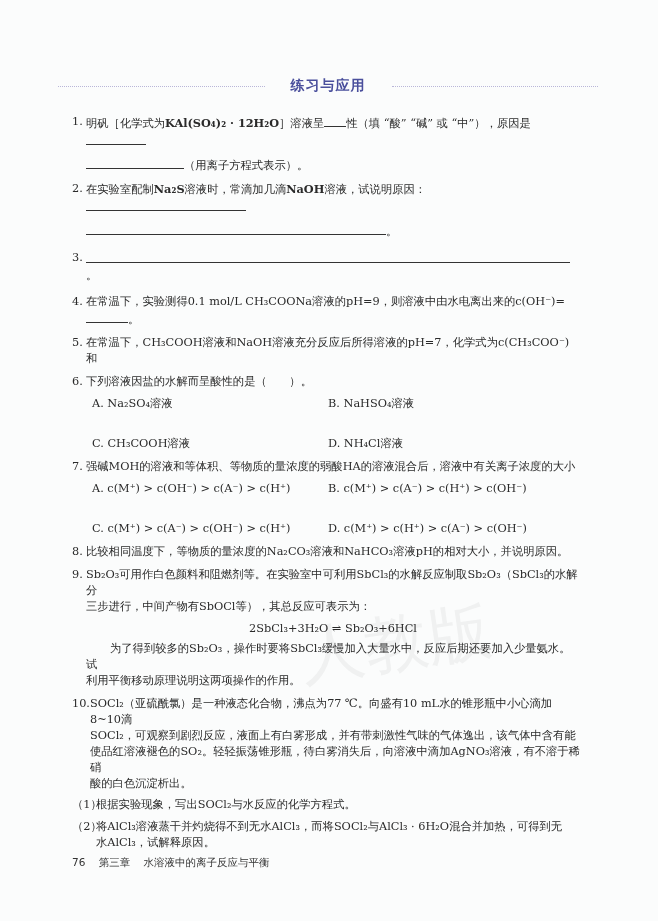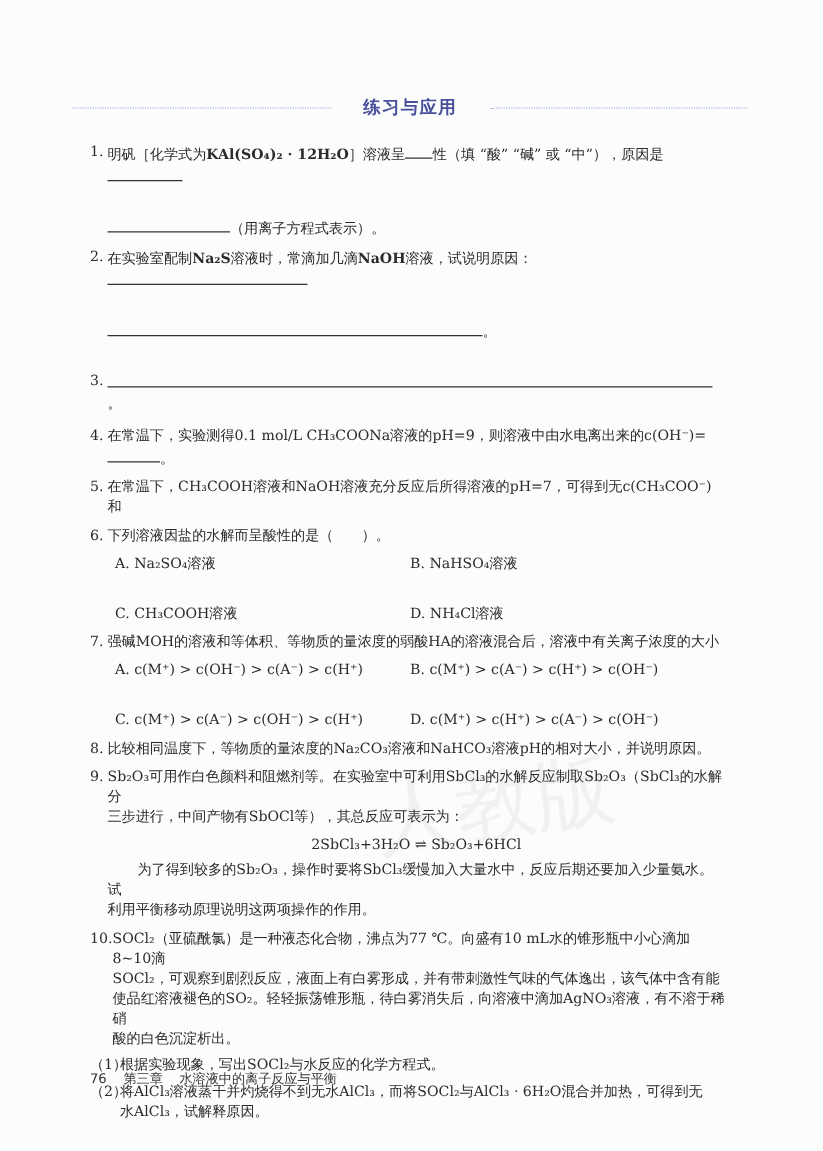--- a/index.html
+++ b/index.html
@@ -12,21 +12,21 @@
   .dots { flex: 1; height: 0; border-top: 1.5px dotted #b9b6d8; }
   .section-title {
     font-family: "DejaVu Sans", "Liberation Sans", sans-serif; font-weight: bold; font-size: 14px;
     color: #4a4f9c; padding: 0 10px; letter-spacing: 1px;
   }
   .content { position: absolute; left: 72px; top: 114px; width: 508px; font-size: 11.3px; line-height: 16px; }
   .q { position: relative; padding-left: 14px; margin-bottom: 7px; }
   .q.wide { padding-left: 18px; }
   .qnum { position: absolute; left: 0; top: 0; }
   .line { display: block; min-height: 16px; }
-  .gap-line { margin-top: 23px; }
+  .gap-line { margin-top: 6px; }
   .blank { display: inline-block; border-bottom: 1px solid #333; height: 12px; vertical-align: baseline; }
   .b { font-weight: bold; }
   .opts { display: grid; grid-template-columns: 236px 236px; row-gap: 24px; margin-top: 6px; padding-left: 6px; }
   .eq { text-align: center; margin: 6px 0 4px 0; }
   .indent { text-indent: 24px; }
   .sub-q { position: relative; padding-left: 24px; margin-top: 6px; }
   .sub-q .snum { position: absolute; left: 0; top: 0; }
   .footer { position: absolute; left: 72px; top: 856px; font-size: 10.5px; color: #333; font-family: "DejaVu Sans", "Liberation Sans", sans-serif; }
   .footer span { margin-right: 10px; }
   .watermark {
@@ -79,21 +79,21 @@
     <div class="q" style="margin-top:10px">
       <span class="qnum">4.</span>
       <span class="line">
         <span>在常温下，实验测得</span><span>0.1 mol/L CH₃COONa</span><span>溶液的</span><span>pH=9</span><span>，则溶液中由水电离出来的</span><span>c(OH⁻)=</span><span class="blank" style="width:42px"></span><span>。</span>
       </span>
     </div>
 
     <div class="q">
       <span class="qnum">5.</span>
       <span class="line">
-        <span>在常温下，</span><span>CH₃COOH</span><span>溶液和</span><span>NaOH</span><span>溶液充分反应后所得溶液的</span><span>pH=7</span><span>，可得到无</span><span>c(CH₃COO⁻)</span><span>和</span>
+        <span>在常温下，</span><span>CH₃COOH</span><span>溶液和</span><span>NaOH</span><span>溶液充分反应后所得溶液的</span><span>pH=7</span><span>，化学式为</span><span>c(CH₃COO⁻)</span><span>和</span>
       </span>
     </div>
 
     <div class="q">
       <span class="qnum">6.</span>
       <span class="line">下列溶液因盐的水解而呈酸性的是（　　）。</span>
       <div class="opts">
         <div><span>A.</span> <span>Na₂SO₄</span><span>溶液</span></div>
         <div><span>B.</span> <span>NaHSO₄</span><span>溶液</span></div>
         <div><span>C.</span> <span>CH₃COOH</span><span>溶液</span></div>

